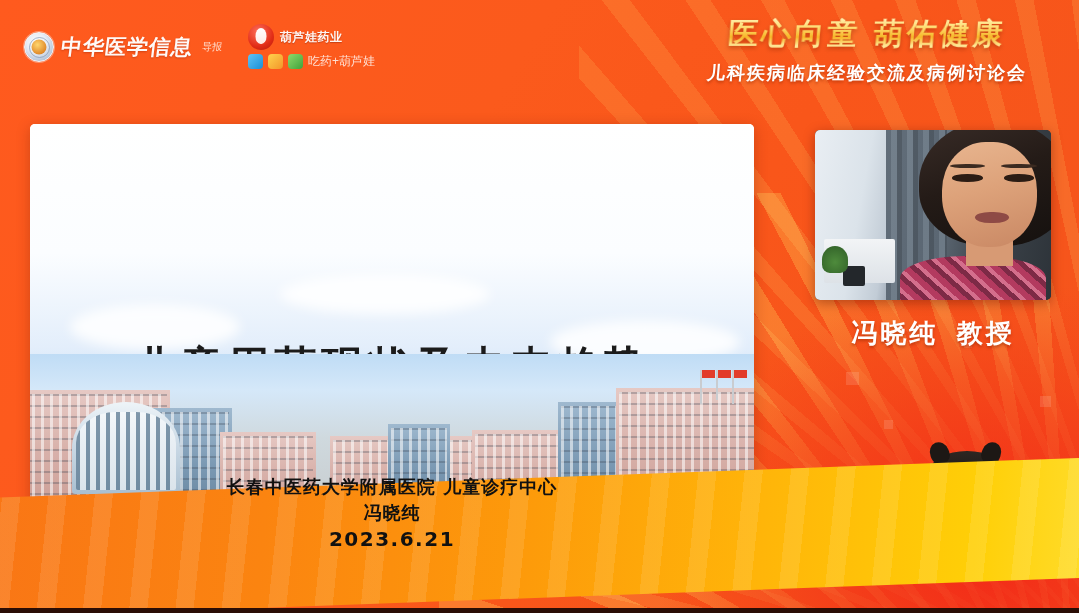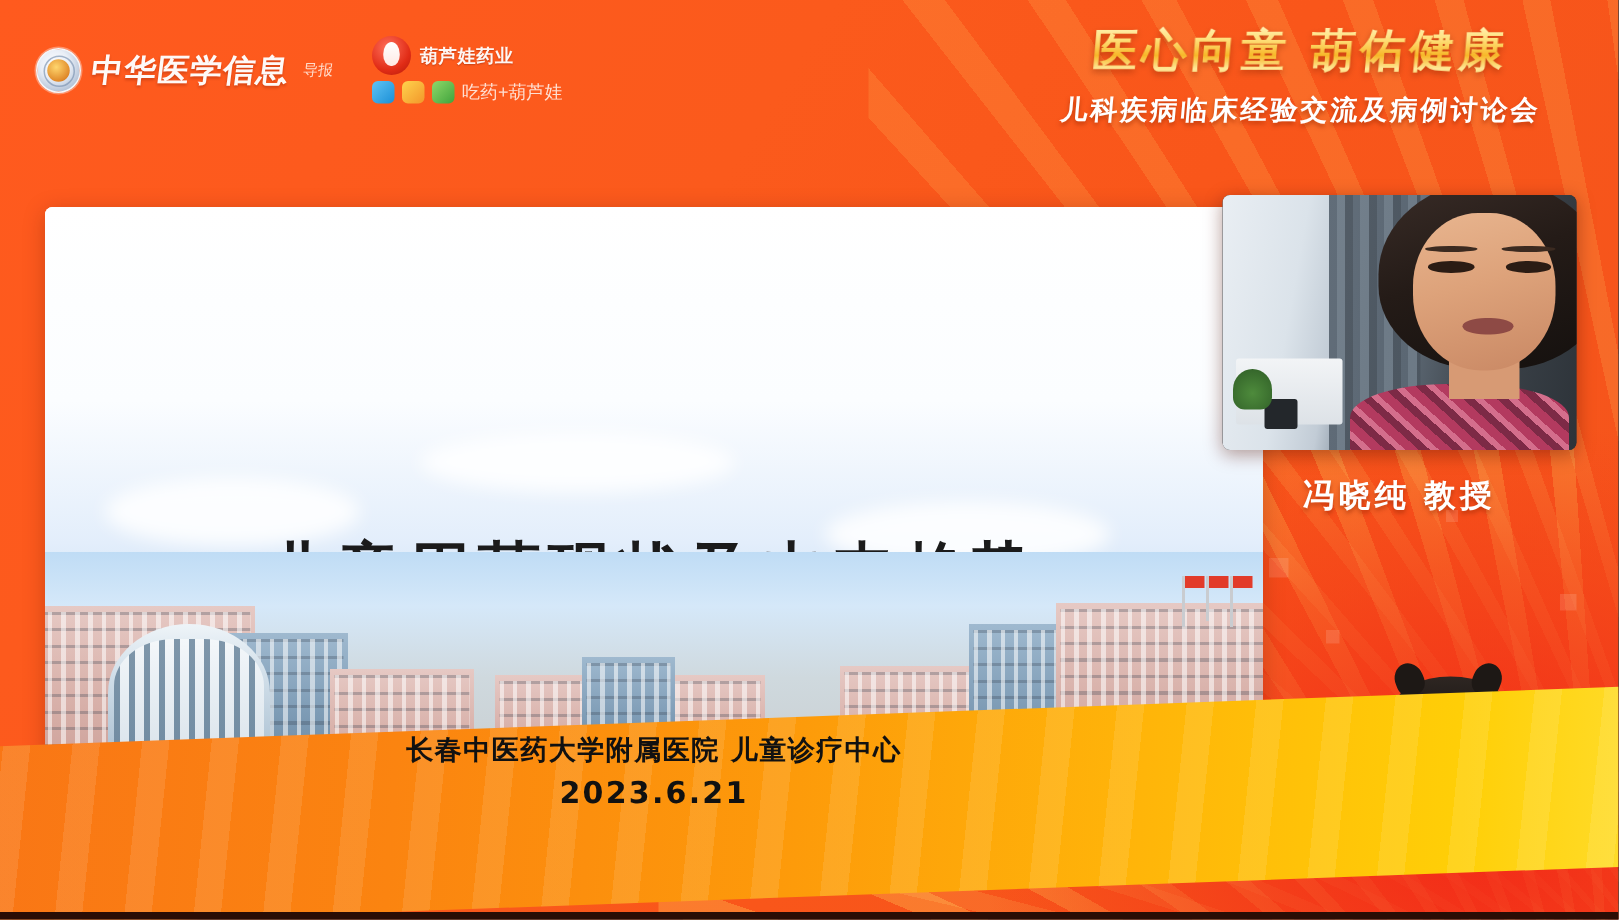--- a/index.html
+++ b/index.html
@@ -138,21 +138,21 @@
   .banner-sub{
     margin-top:6px; font-size:18px; font-weight:700; color:#fff;
     letter-spacing:2px; white-space:nowrap;
     font-family:"DejaVu Serif","Liberation Serif",serif;
     text-shadow:0 2px 3px rgba(150,40,0,.55);
     transform:skewX(-5deg);
   }
 
   
   .slide{
-    position:absolute; left:30px; top:138px; width:812px; height:430px;
+    position:absolute; left:30px; top:124px; width:724px; height:430px;
     border-radius:5px; overflow:hidden; background:#fff;
     box-shadow:0 3px 14px rgba(90,20,0,.28);
   }
   .slide-sky{
     position:absolute; inset:0;
     background:linear-gradient(180deg,#ffffff 0%,#fbfdff 30%,#e3eefb 52%,#cfe3f6 62%,#bcd8f2 70%,#aecff0 76%,#ffffff 100%);
   }
   .cloud{ position:absolute; background:rgba(255,255,255,.86); border-radius:50%; filter:blur(6px); }
 
   .slide-title{
@@ -253,22 +253,22 @@
   .shirt{
     position:absolute; left:36%; bottom:-4%; width:62%; height:30%;
     border-radius:44% 44% 0 0;
     background:repeating-linear-gradient(42deg,#b33a5f 0 6px,#7d2a46 6px 11px,#d46e8c 11px 15px);
   }
   .neck{ position:absolute; left:64%; top:62%; width:20%; height:18%; background:#d79a74; }
 
   
   .caption{ position:absolute; left:815px; top:316px; width:236px; text-align:center; }
   .cap-name{
-    font-size:21px; font-weight:700; color:#fff; letter-spacing:3px;
-    font-family:Liberation Sans, sans-serif;
+    font-size:26px; font-weight:700; color:#fff; letter-spacing:3px;
+    font-family:Liberation Mono, monospace;
     text-shadow:0 2px 3px rgba(140,35,0,.5);
   }
   .cap-org{
     margin-top:7px; font-size:12px; color:#ffe6d8; letter-spacing:1.5px;
     text-shadow:0 1px 2px rgba(140,35,0,.45);
   }
 
   
   .mascot{ position:absolute; left:916px; top:443px; width:150px; height:140px; }
   .gourd{
@@ -395,20 +395,21 @@
         <span>厚德精術</span>
       </div>
 
       <div class="gatesign">
         <span>长春中医药大学</span>
       </div>
     </div>
 
     <div class="slide-subs">
       <div class="sub-line">长春中医药大学附属医院 儿童诊疗中心</div>
+      <div class="sub-line">冯晓纯</div>
       <div class="sub-line date">2023.6.21</div>
     </div>
   </div>
 
   <div class="cam">
     <div class="cam-room"></div>
     <div class="curtain"></div>
     <div class="cabinet"></div>
     <div class="cab-dark"></div>
     <div class="plant"></div>

